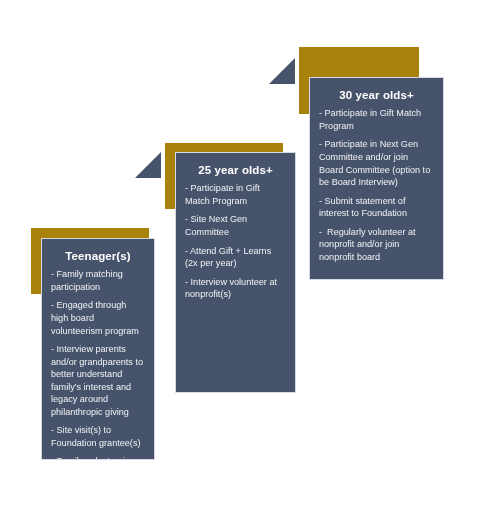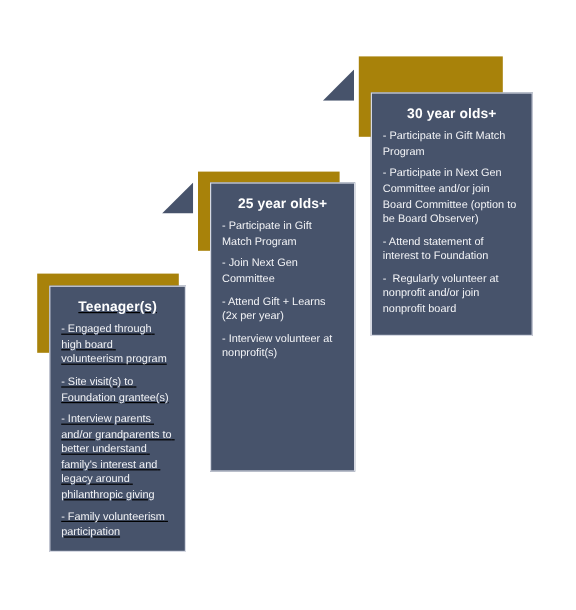--- a/index.html
+++ b/index.html
@@ -71,21 +71,21 @@
     z-index: 3;
     width: 26px;
     height: 26px;
   }
   .connector svg { display: block; }
 
   
 
   
   #plate-1 { left: 31px;  top: 228px; width: 118px; height: 66px; }
-  #card-1  { left: 41px;  top: 238px; width: 114px; height: 222px; text-decoration: underline; }
+  #card-1  { left: 41px;  top: 238px; width: 114px; height: 222px; }
 
   
   #plate-2 { left: 165px; top: 143px; width: 118px; height: 66px; }
   #card-2  { left: 175px; top: 152px; width: 121px; height: 241px; }
 
   
   #plate-3 { left: 299px; top: 47px;  width: 120px; height: 67px; }
   #card-3  { left: 309px; top: 57px;  width: 135px; height: 203px; margin-top: 20px; }
 
   
@@ -95,56 +95,57 @@
 </head>
 <body>
 
 <div id="stage">
 
   <div class="gold-plate" id="plate-1"></div>
 
   <div class="card" id="card-1">
     <div class="card-title">Teenager(s)</div>
     <ul class="bullets">
+      <li>- Family matching participation</li>
       <li>- Engaged through high board volunteerism program</li>
+      <li>- Interview parents and/or grandparents to better understand family's interest and legacy around philanthropic giving</li>
       <li>- Site visit(s) to Foundation grantee(s)</li>
-      <li>- Interview parents and/or grandparents to better understand family's interest and legacy around philanthropic giving</li>
       <li>- Family volunteerism participation</li>
     </ul>
   </div>
 
   <div class="connector" id="connector-1">
     <svg width="26" height="26" viewBox="0 0 26 26" aria-hidden="true">
       <polygon points="26,0 26,26 0,26" fill="#47536b"></polygon>
     </svg>
   </div>
 
   <div class="gold-plate" id="plate-2"></div>
 
   <div class="card" id="card-2">
     <div class="card-title">25 year olds+</div>
     <ul class="bullets">
       <li>- Participate in Gift Match Program</li>
-      <li>- Join Next Gen Committee</li>
+      <li>- Site Next Gen Committee</li>
       <li>- Attend Gift + Learns (2x per year)</li>
       <li>- Interview volunteer at nonprofit(s)</li>
     </ul>
   </div>
 
   <div class="connector" id="connector-2">
     <svg width="26" height="26" viewBox="0 0 26 26" aria-hidden="true">
       <polygon points="26,0 26,26 0,26" fill="#47536b"></polygon>
     </svg>
   </div>
 
   <div class="gold-plate" id="plate-3"></div>
 
   <div class="card" id="card-3">
     <div class="card-title">30 year olds+</div>
     <ul class="bullets">
       <li>- Participate in Gift Match Program</li>
-      <li>- Participate in Next Gen Committee and/or join Board Committee (option to be Board Observer)</li>
-      <li>- Attend statement of interest to Foundation</li>
+      <li>- Participate in Next Gen Committee and/or join Board Committee (option to be Board Interview)</li>
+      <li>- Submit statement of interest to Foundation</li>
       <li>-  Regularly volunteer at nonprofit and/or join nonprofit board</li>
     </ul>
   </div>
 
 </div>
 
 </body></html>

